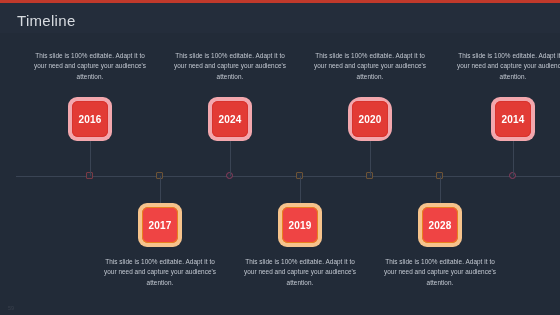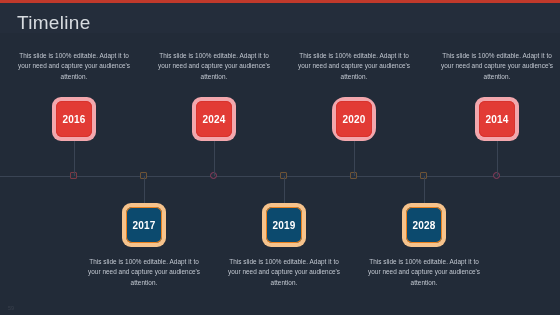--- a/index.html
+++ b/index.html
@@ -36,31 +36,31 @@
     position: absolute;
     left: 0; top: 3px;
     width: 560px;
     height: 30px;
     background: #242d3b;
   }
   #page-title {
     position: absolute;
     left: 17px;
     top: 9px;
-    font-size: 19px;
+    font-size: 15px;
     color: #d7dbe0;
     letter-spacing: .3px;
     font-weight: 400;
     white-space: nowrap;
   }
 
   
   #canvas {
     position: absolute;
-    left: 0; top: 33px;
+    left: 16px; top: 33px;
     width: 472px;
     height: 282px;
   }
 
   
   #axis-line {
     position: absolute;
     left: 0;
     top: 143px;
     width: 560px;
@@ -121,21 +121,21 @@
     font-size: 10px;
     font-weight: 700;
     color: #ffffff;
     letter-spacing: .2px;
   }
   .inner-red {
     background: #e23b35;
     box-shadow: inset 0 0 0 1px #d8332d;
   }
   .inner-orange {
-    background: #0c4a6e;
+    background: #ef4444;
     box-shadow: inset 0 0 0 1px #e8811f;
   }
 
   
   .desc {
     position: absolute;
     width: 118px;
     margin-left: -59px;
     font-size: 6.4px;
     line-height: 1.62;

